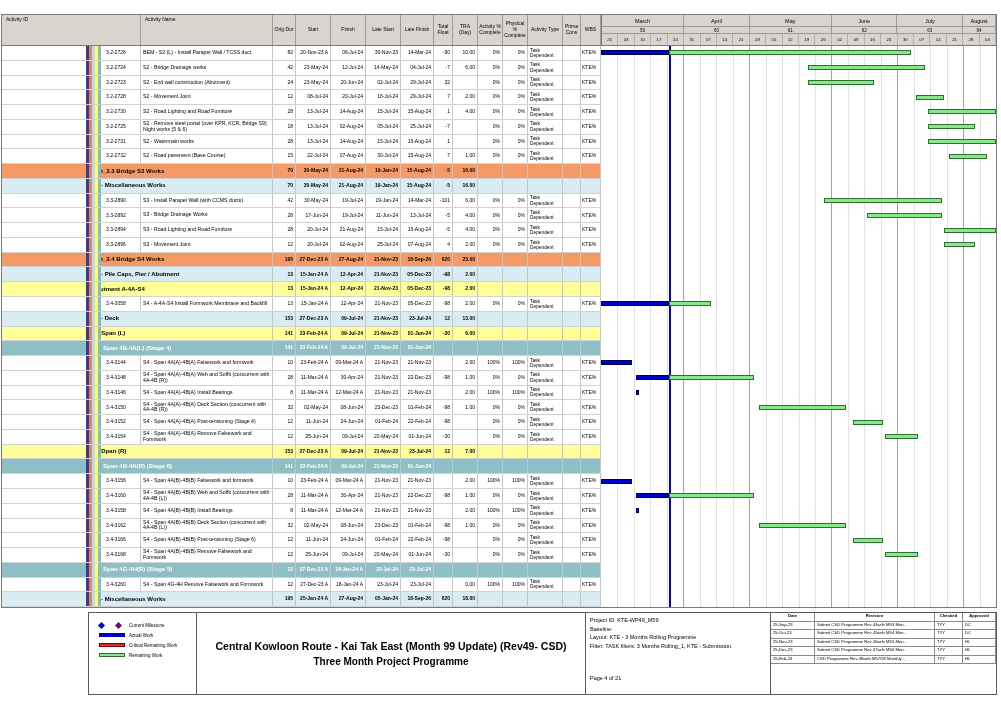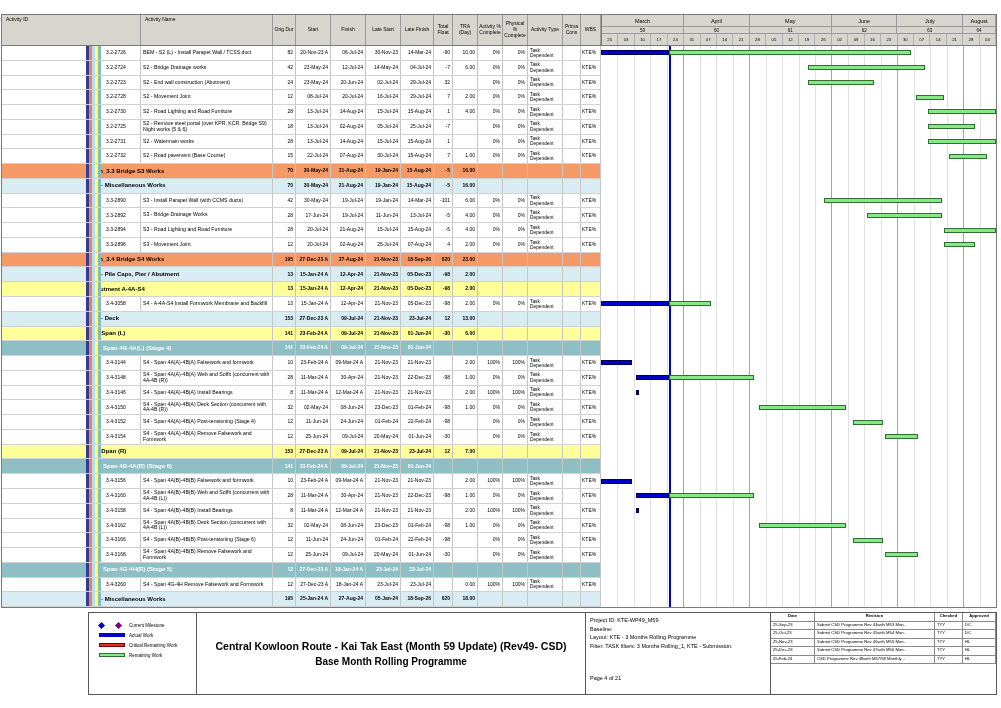--- a/index.html
+++ b/index.html
@@ -990,22 +990,22 @@
         <div>Critical Remaining Work</div>
       </div>
       <div class="lgitem">
         <div class="ic">
           <div class="lb remaining"></div>
         </div>
         <div>Remaining Work</div>
       </div>
     </div>
   <div class="titlebox">
-    <div class="t1">Central Kowloon Route - Kai Tak East (Month 59 Update) (Rev49- CSD)</div>
-    <div class="t2">Base Month Rolling Programme</div>
+    <div class="t1">Central Kowloon Route - Kai Tak East (Month 99 Update) (Rev49- CSD)</div>
+    <div class="t2">Three Month Project Programme</div>
   </div>
   <div class="infobox" id="info-box">
     <div>Project ID: KTE-WP49_M59</div>
       <div>Baseline:</div>
       <div>Layout: KTE - 3 Months Rolling Programme</div>
       <div>Filter: TASK filters: 3 Months Rolling_1, KTE - Submission.</div>
       <div class="pageline">Page 4 of 21</div>
   </div>
   <div class="revbox">
     <div class="revgrid" id="rev-grid">

